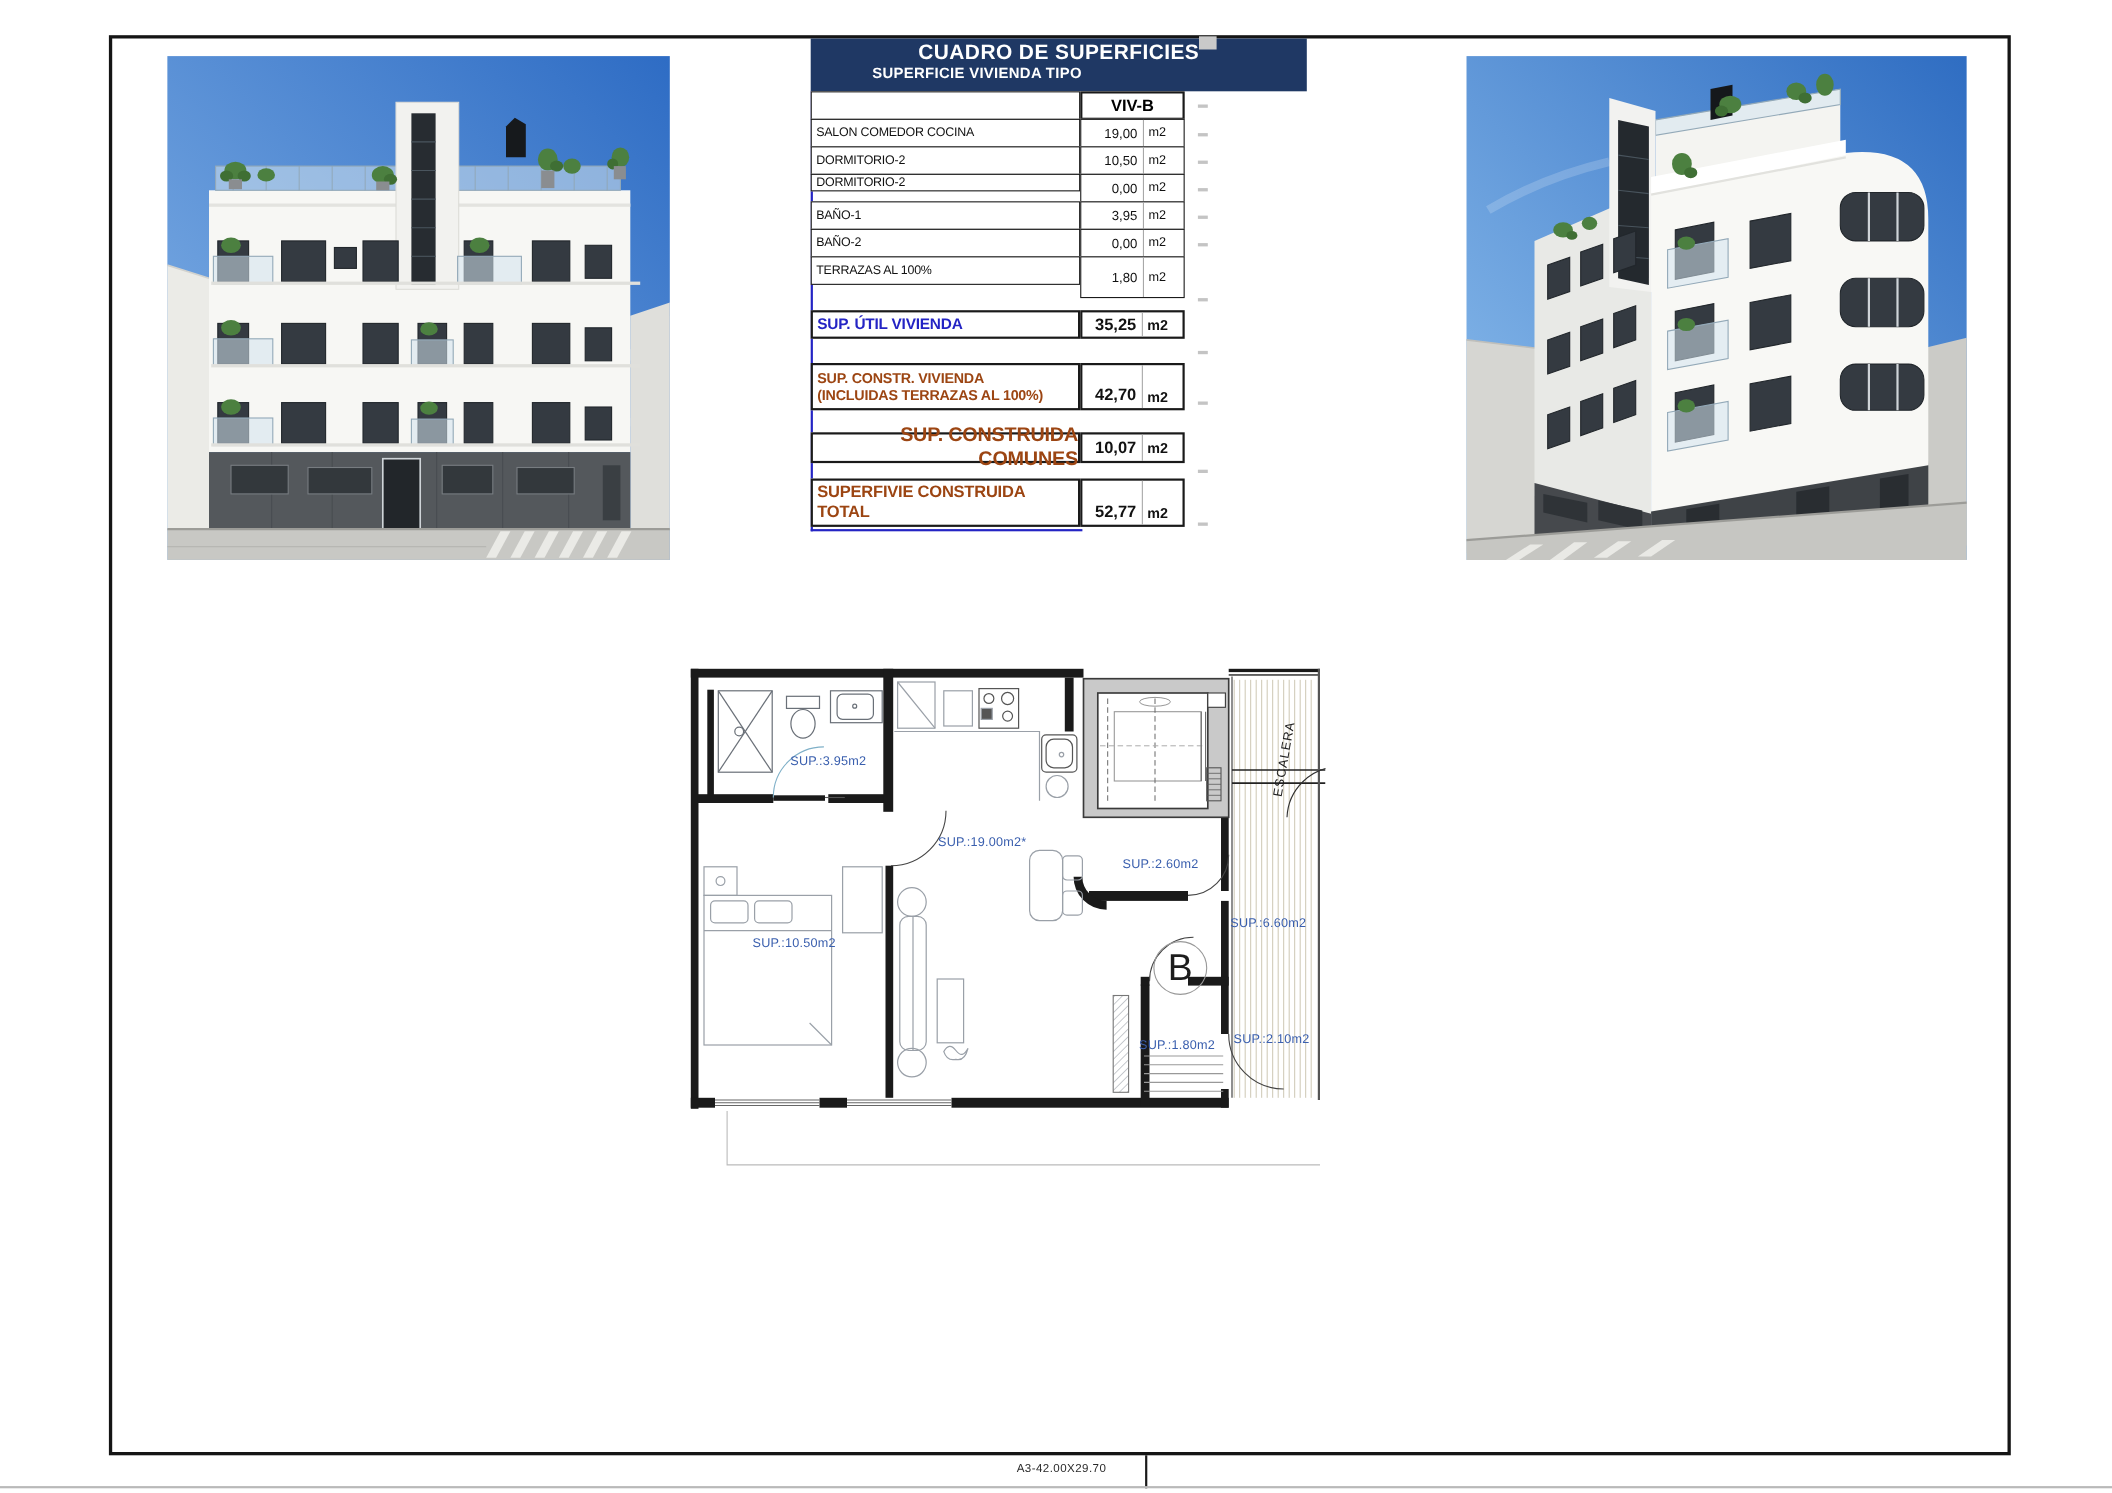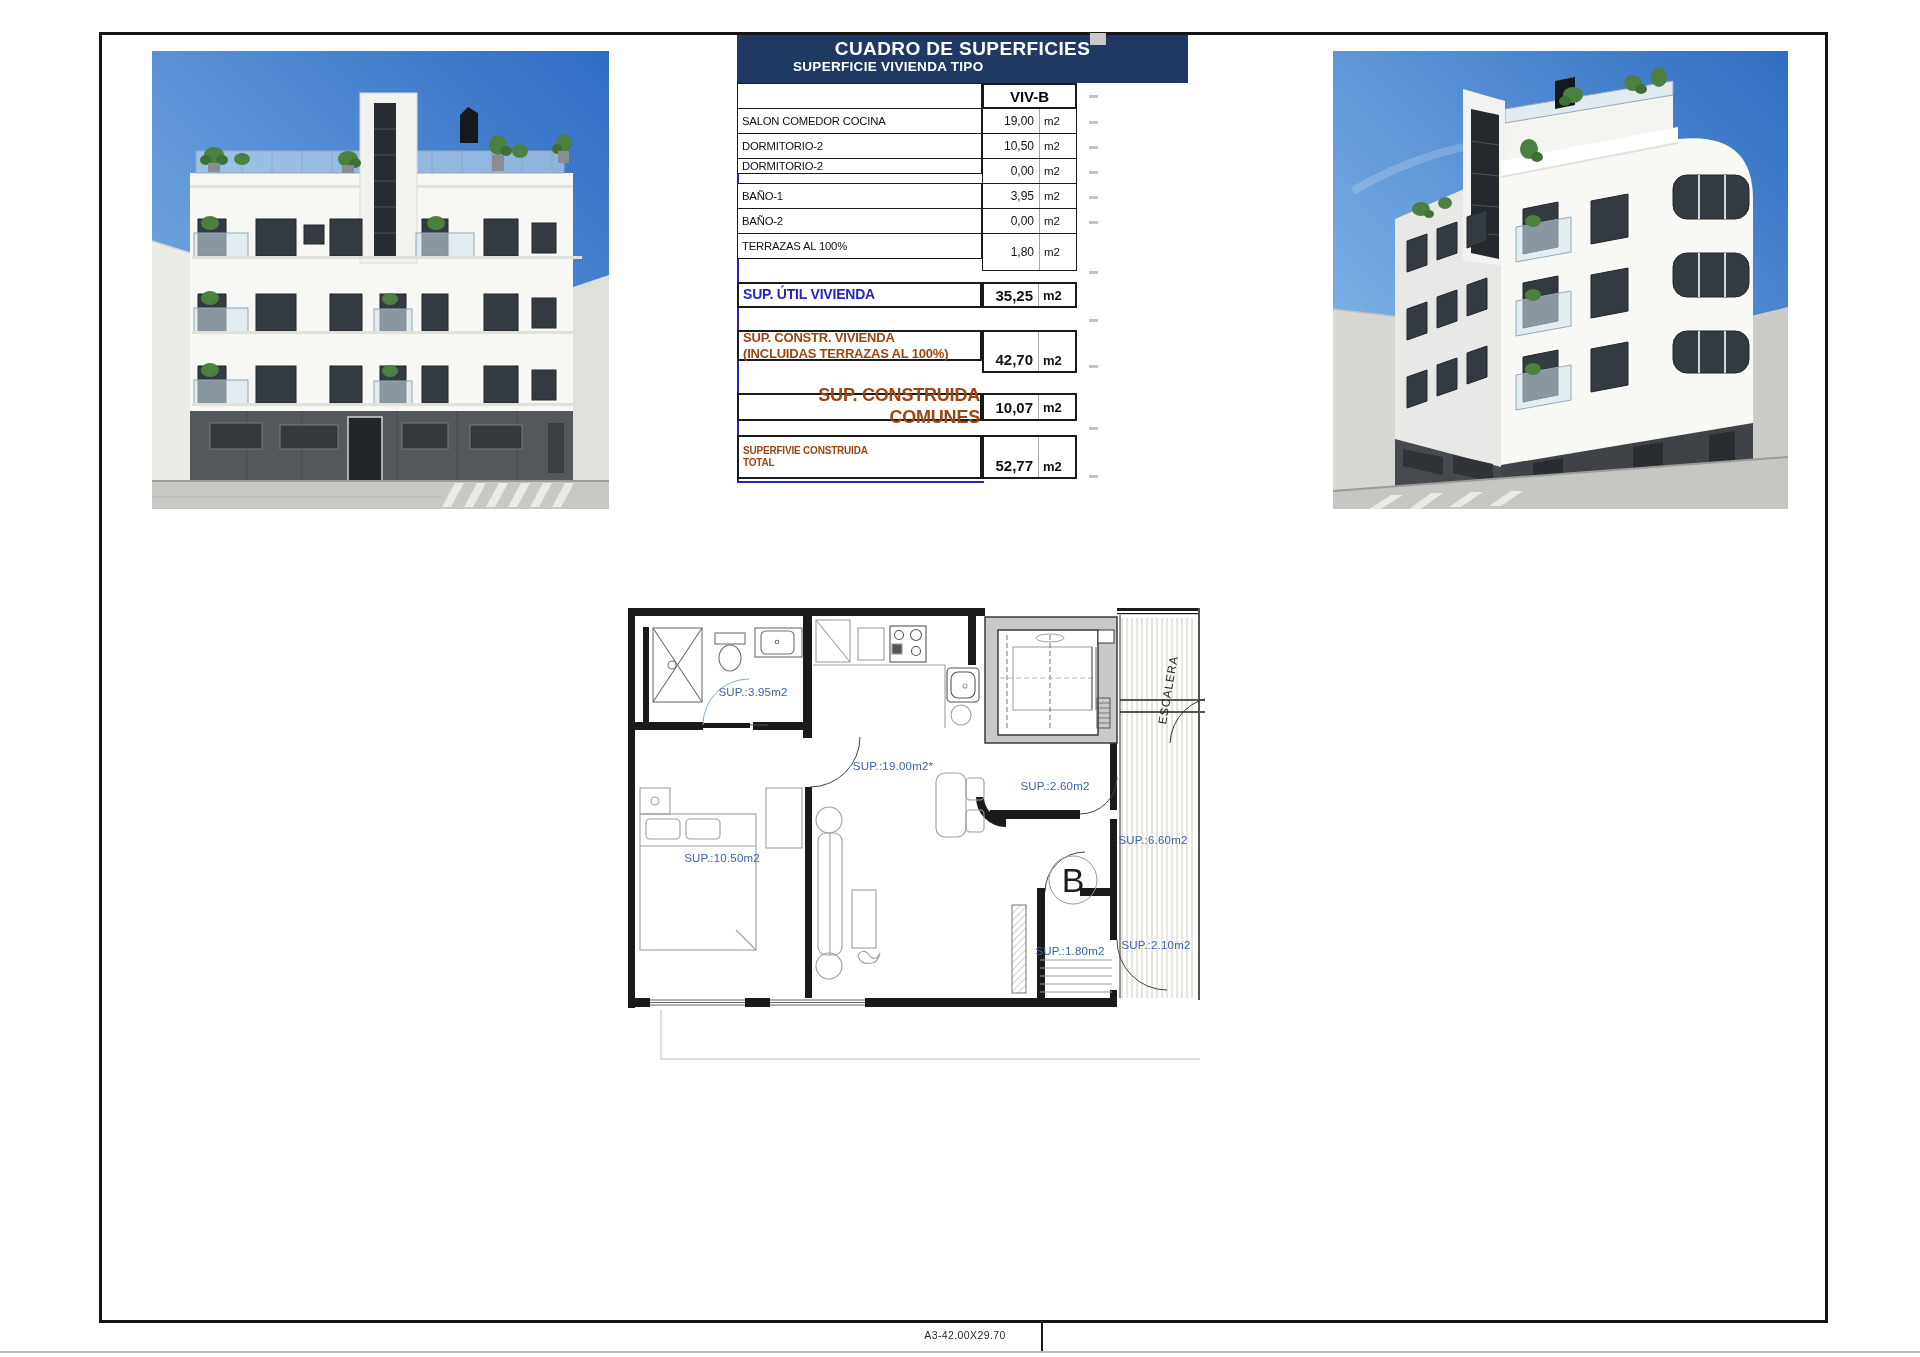--- a/index.html
+++ b/index.html
@@ -352,38 +352,38 @@
       </div>
 
     <div class="cell lbl sumcell sum-lbl blue-t" style="top:247px;height:26px;font-size:14px;">
       <span>SUP. ÚTIL VIVIENDA</span>
     </div>
     <div class="cell val sumcell sum-val blue-t" style="top:247px;height:26px;">
       <span class="num blue-t">35,25</span>
         <span class="unit blue-t">m2</span>
     </div>
 
-    <div class="cell lbl sumcell sum-lbl brown-t" style="top:295px;height:31px;font-size:13px;">
+    <div class="cell lbl sumcell sum-lbl brown-t" style="top:295px;height:43px;font-size:13px;">
       <span>SUP. CONSTR. VIVIENDA</span>
       <span>(INCLUIDAS TERRAZAS AL 100%)</span>
     </div>
     <div class="cell val sumcell sum-val v-bottom brown-t" style="top:295px;height:43px;justify-content:center;">
       <span class="num brown-t">42,70</span>
         <span class="unit brown-t">m2</span>
     </div>
 
     <div class="cell lbl sumcell sum-lbl brown-t" style="top:358px;height:28px;font-size:18px;text-align:right;">
       <span>SUP. CONSTRUIDA COMUNES</span>
     </div>
     <div class="cell val sumcell sum-val brown-t" style="top:358px;height:28px;">
       <span class="num brown-t">10,07</span>
         <span class="unit brown-t">m2</span>
     </div>
 
-    <div class="cell lbl sumcell sum-lbl brown-t" style="top:400px;height:44px;font-size:10px;">
+    <div class="cell lbl sumcell sum-lbl brown-t" style="top:400px;height:44px;font-size:15px;">
       <span>SUPERFIVIE CONSTRUIDA</span>
       <span>TOTAL</span>
     </div>
     <div class="cell val sumcell sum-val v-bottom brown-t" style="top:400px;height:44px;">
       <span class="num brown-t">52,77</span>
         <span class="unit brown-t">m2</span>
     </div>
 
     <div class="tickcol" style="top:60px;"></div>
     <div class="tickcol" style="top:86px;"></div>

